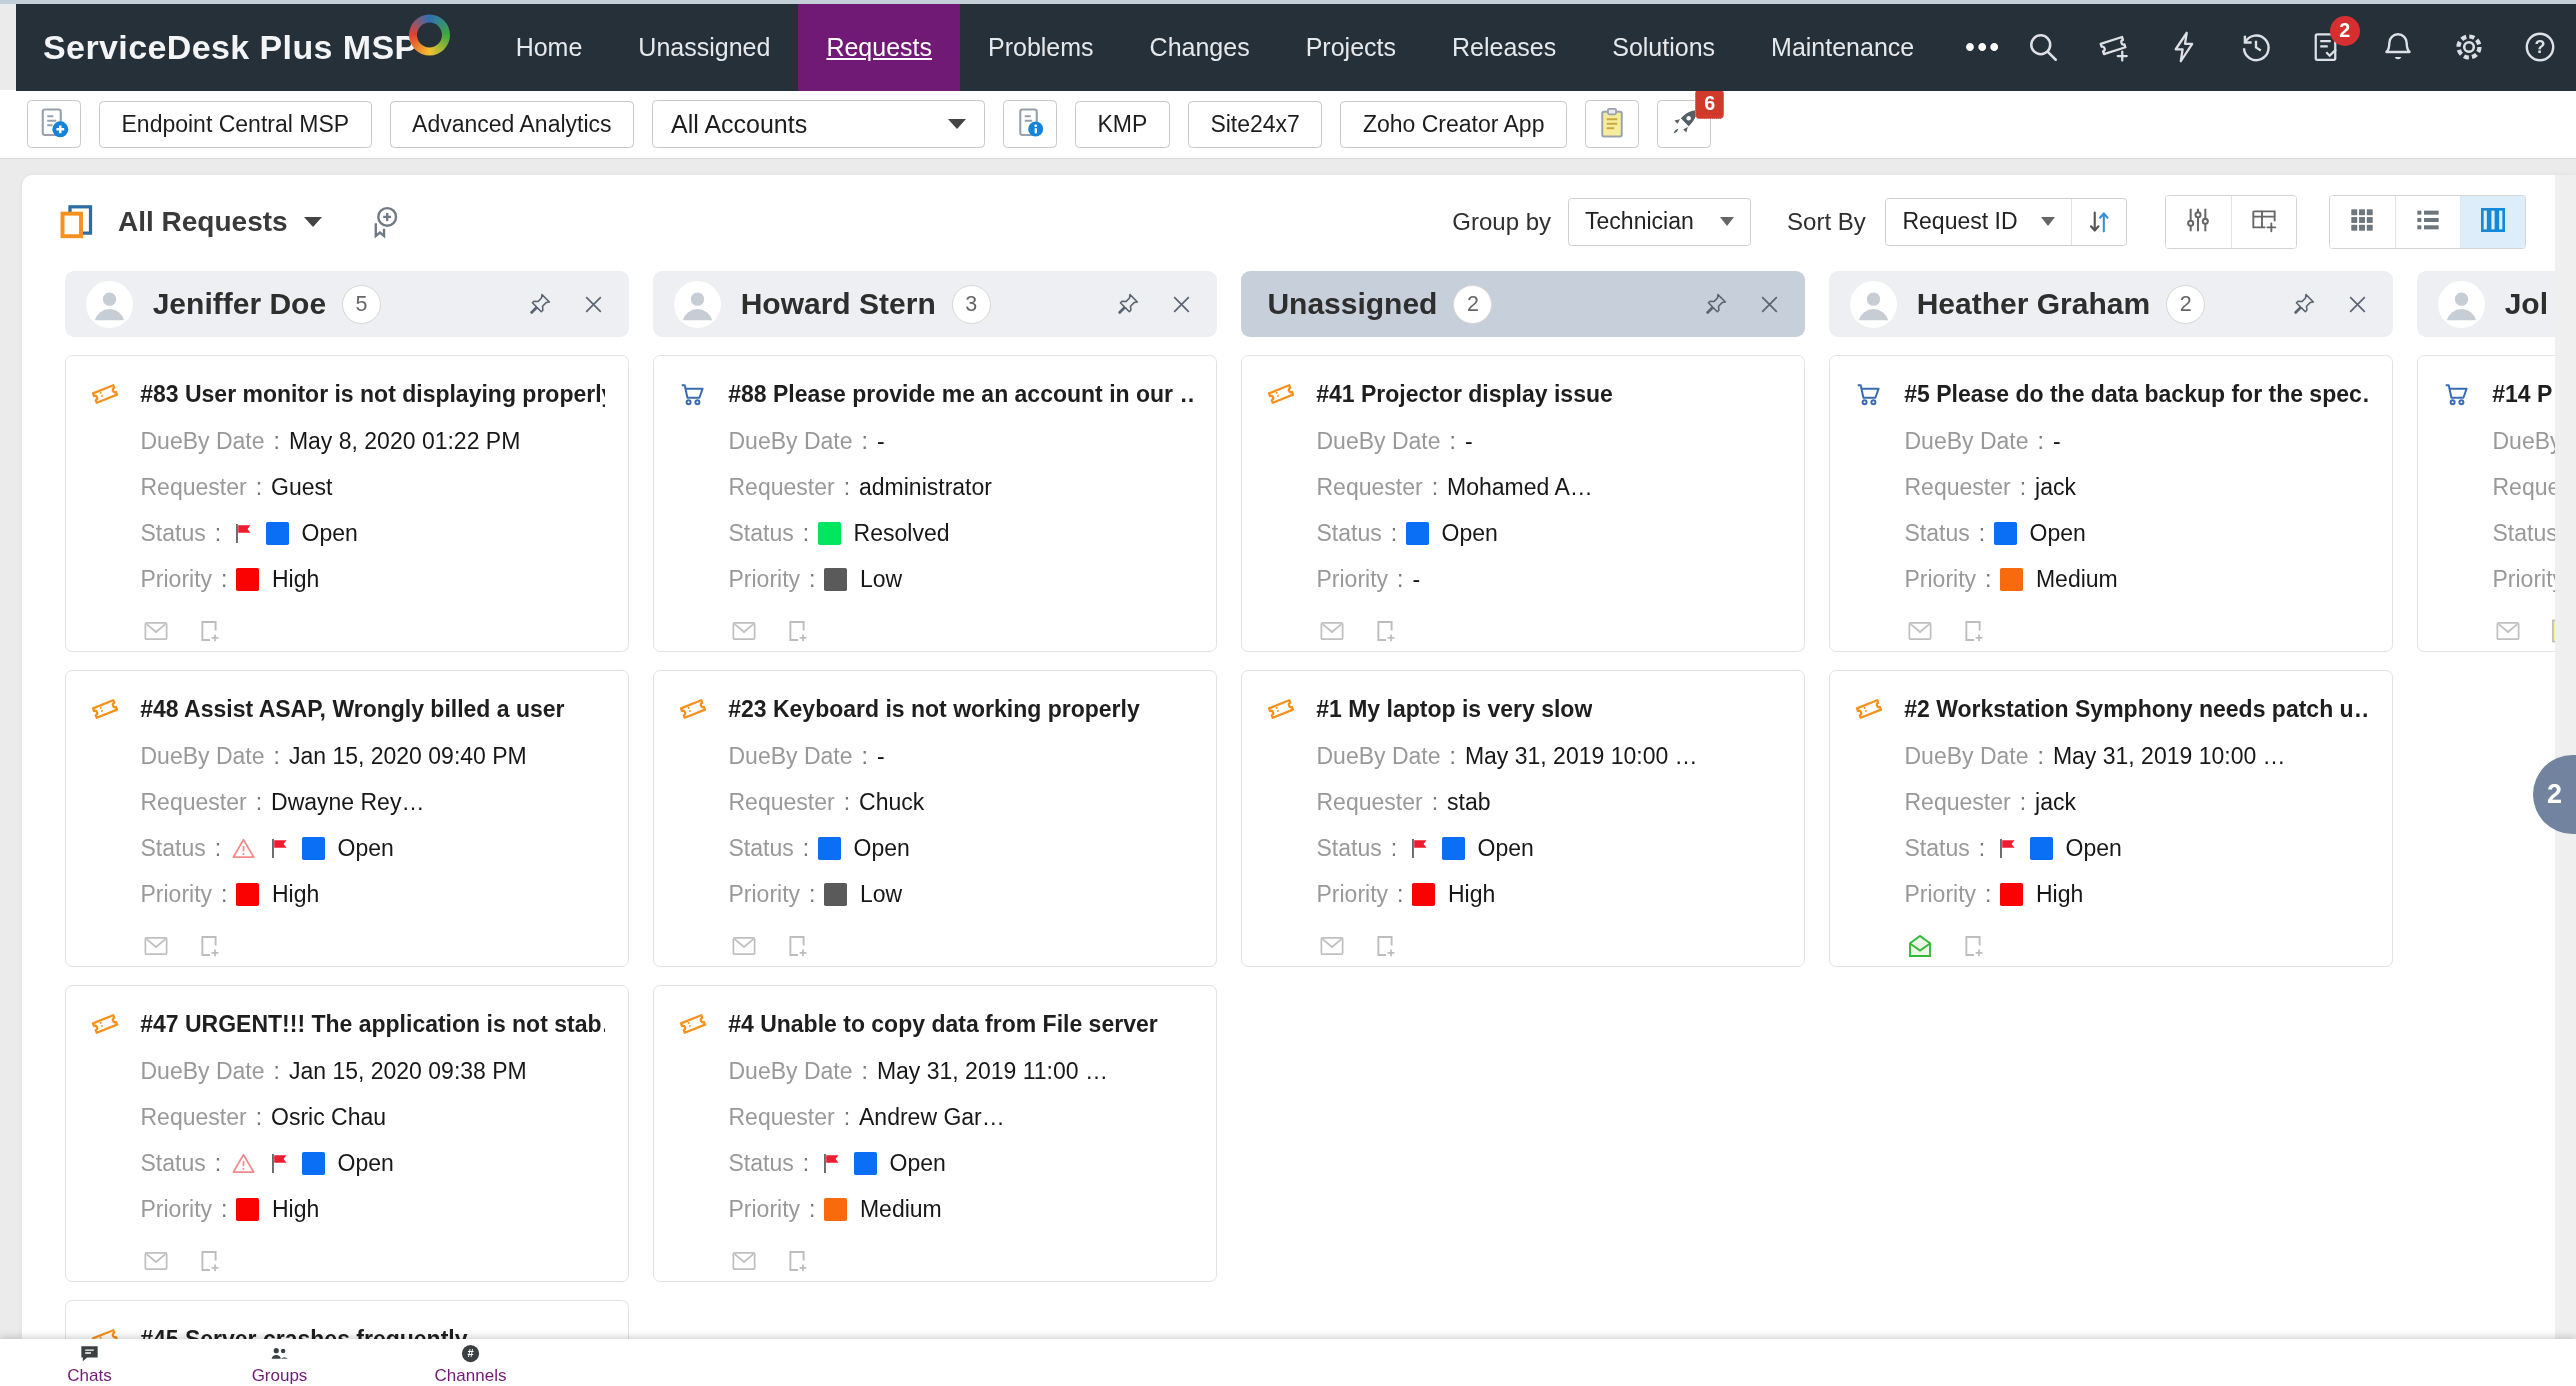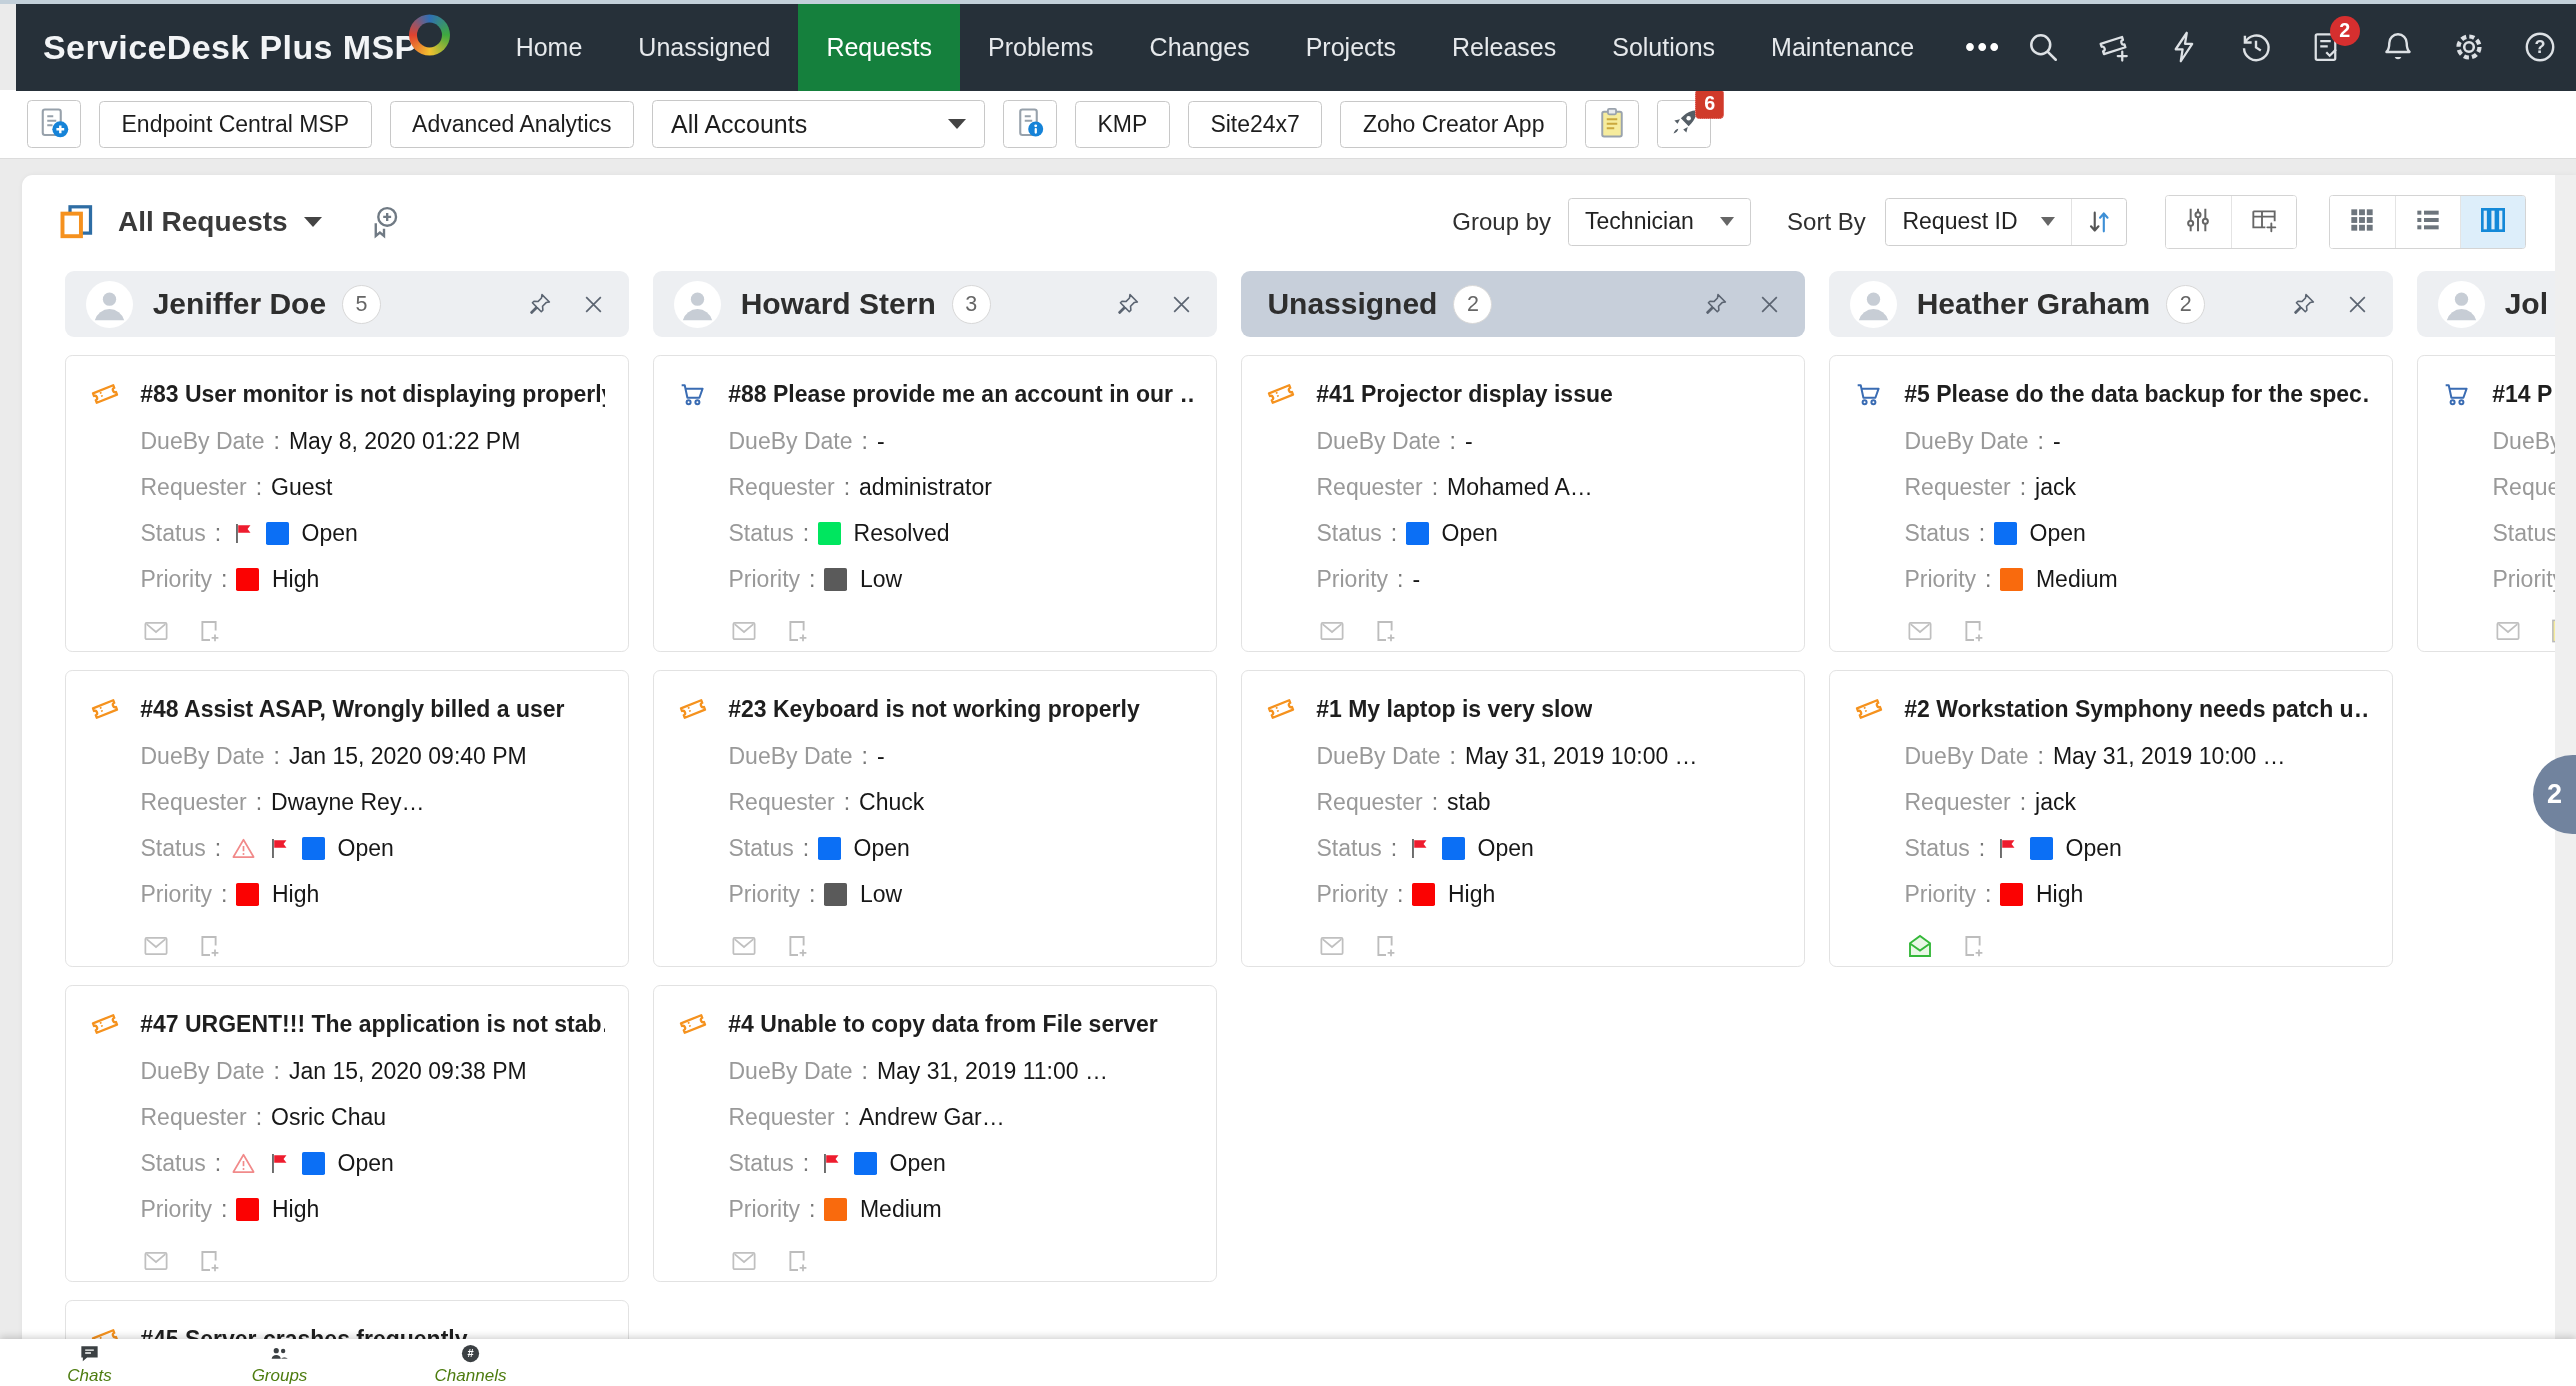--- a/index.html
+++ b/index.html
@@ -11,21 +11,21 @@
   .navbar { position:absolute; top:3.6px; left:16px; right:0; height:87px; background:#263039;
     display:flex; align-items:stretch; z-index:30; }
   .brand { display:flex; align-items:center; margin-left:27px; flex:none; }
   .brand-text { color:#f2f4f6; font-size:34px; font-weight:700; letter-spacing:0.4px; }
   .swirl { width:41px; height:41px; border-radius:50%; flex:none;
     background:conic-gradient(#2f6fb5,#3fa93f,#f3c12f,#e2422f,#2f6fb5);
     position:relative; margin-left:-9px; transform:translateY(-12.5px); }
   .swirl::after { content:''; position:absolute; inset:8px; border-radius:50%; background:#263039; }
   .menu { display:flex; align-items:stretch; margin-left:38px; }
   .nav-item { display:flex; align-items:center; padding:0 28px; color:#e6e9ec; font-size:25px; cursor:pointer; white-space:nowrap; }
-  .nav-item.active { background:#15803d; color:#fff; }
+  .nav-item.active { background:#701a75; color:#fff;text-decoration:underline; }
   .nav-more { display:flex; align-items:center; padding:0 23px; color:#fff; font-size:27px; font-weight:700; letter-spacing:2.7px; }
   .nav-icons { margin-left:auto; display:flex; align-items:center; gap:35px; margin-right:32px; }
   .nav-ic { position:relative; width:36px; height:36px; color:#dde1e5; cursor:pointer; flex:none; }
   .nav-ic svg { width:100%; height:100%; display:block; }
   .nav-ic.big { width:48px; height:48px; }
   .nav-badge { position:absolute; top:-13.4px; right:-15px; min-width:30px; height:30px; border-radius:15px;
     background:#d62f2f; color:#fff; font-size:19.7px; font-weight:700; display:flex; align-items:center; justify-content:center; padding:0 6.3px; }
 
   
   .toolbar { position:absolute; top:90px; left:0; right:0; height:69px; background:#fff;
@@ -114,21 +114,21 @@
 
   
   .bottombar { position:absolute; left:0; right:0; bottom:0; height:47px; background:#fff;
     box-shadow:0 -1.8px 7.2px rgba(0,0,0,.18); z-index:40; display:flex; }
   .bb-item { width:107px; display:flex; flex-direction:column; align-items:center; padding-top:2.7px; cursor:pointer; }
   .bb-item:nth-child(1) { margin-left:36px; }
   .bb-item:nth-child(2) { margin-left:83px; }
   .bb-item:nth-child(3) { margin-left:84px; }
   .bb-ic { width:23px; height:23px; }
   .bb-ic svg { width:100%; height:100%; display:block; }
-  .bb-label { font-size:17px; color:#4d7c0f; margin-top:0.9px;font-style:italic; }
+  .bb-label { font-size:17px; color:#701a75; margin-top:0.9px; }
 </style>
 </head>
 <body>
 
 <div class="top-strip"></div>
 
 <header class="navbar">
   <div class="brand">
     <span class="brand-text">ServiceDesk Plus MSP</span>
     <span class="swirl"></span>

